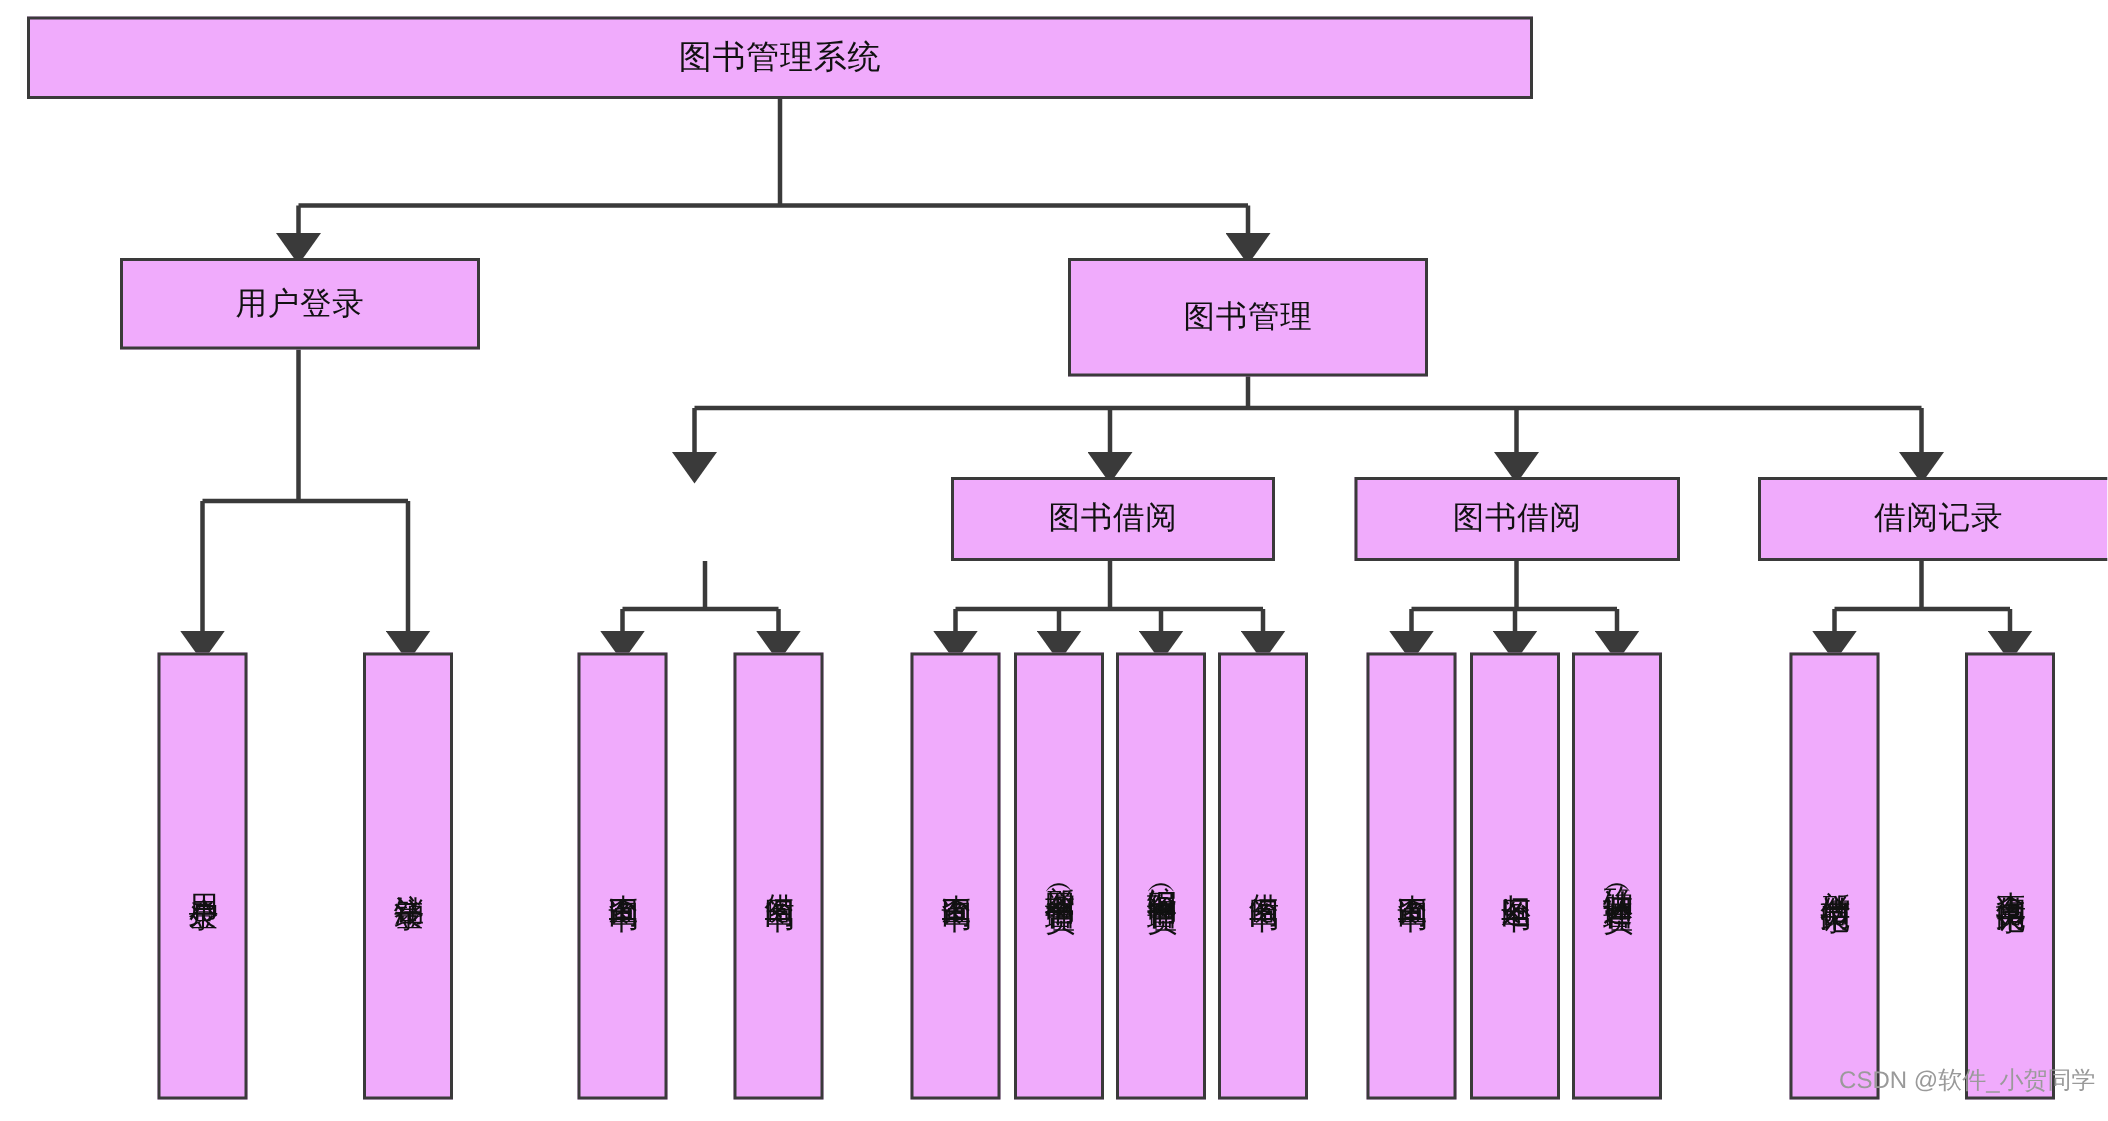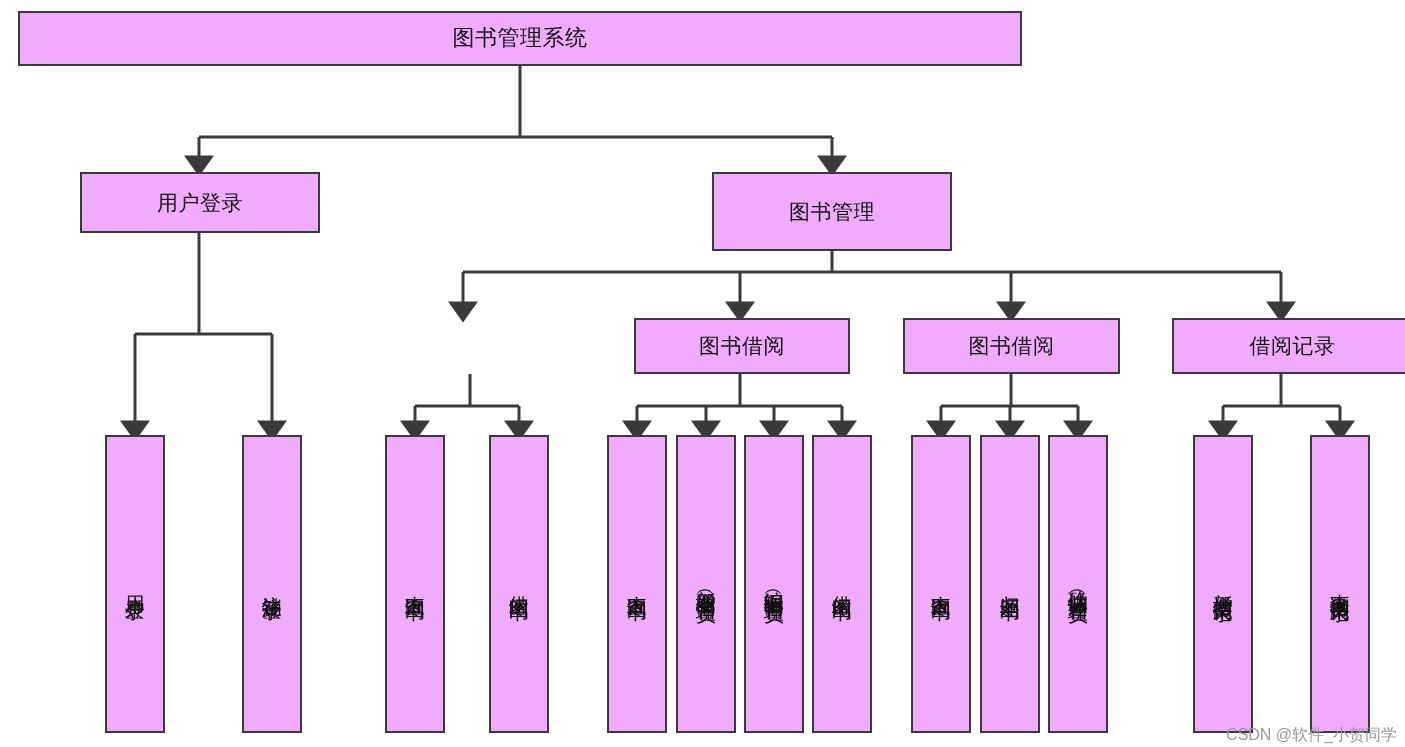--- a/index.html
+++ b/index.html
@@ -53,21 +53,21 @@
   }
   .node.root .node-label {
     font-size: 22px;
   }
   .node.level2 .node-label {
     font-size: 21px;
   }
   .watermark {
     position: absolute;
     right: 8px;
-    bottom: 1px;
+    bottom: 16px;
     font-size: 16px;
     color: #9a9a9a;
     z-index: 5;
     white-space: nowrap;
   }
 </style>
 </head>
 <body>
 
 <div id="diagram-canvas">

